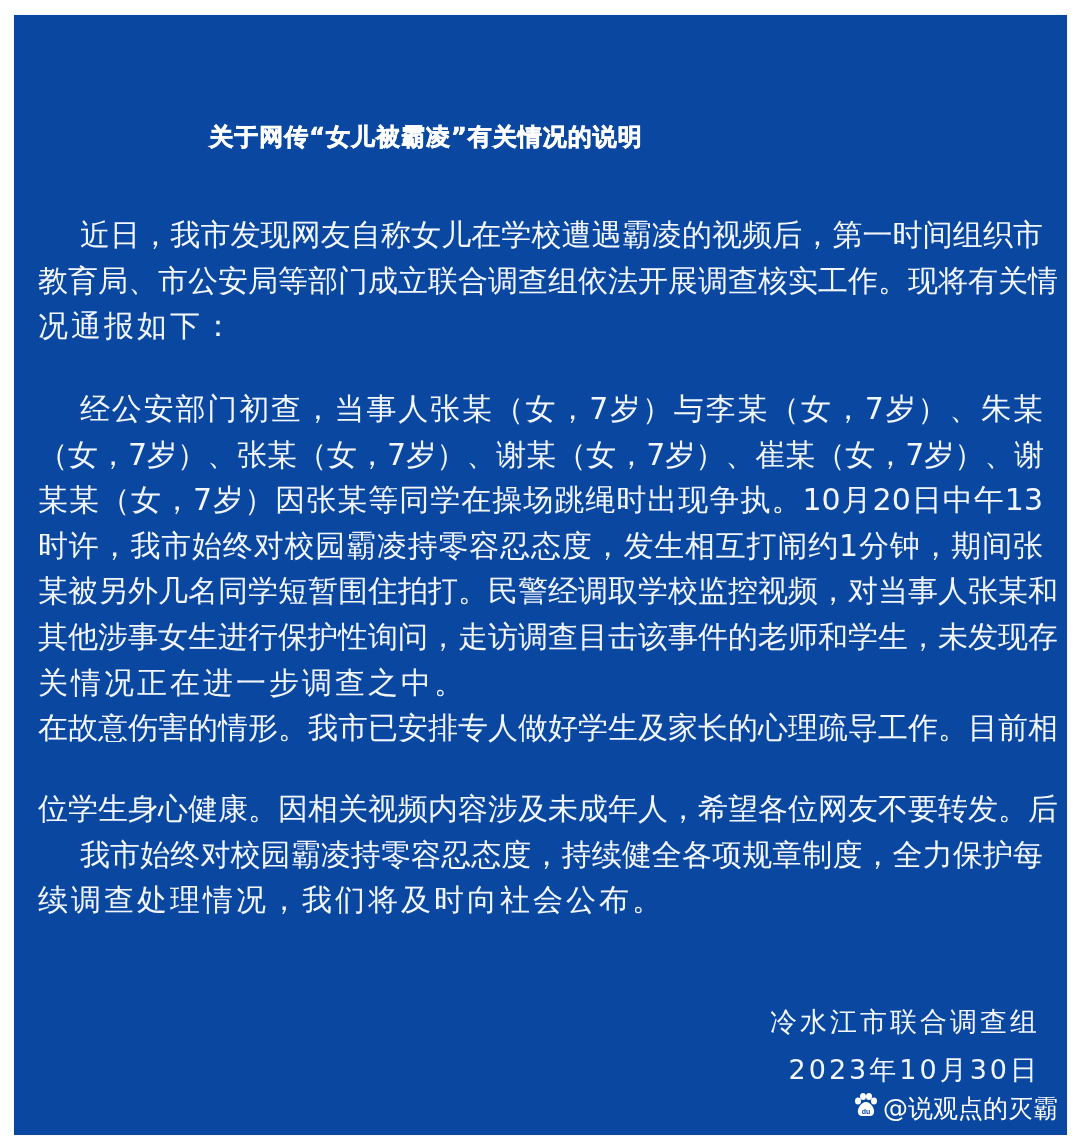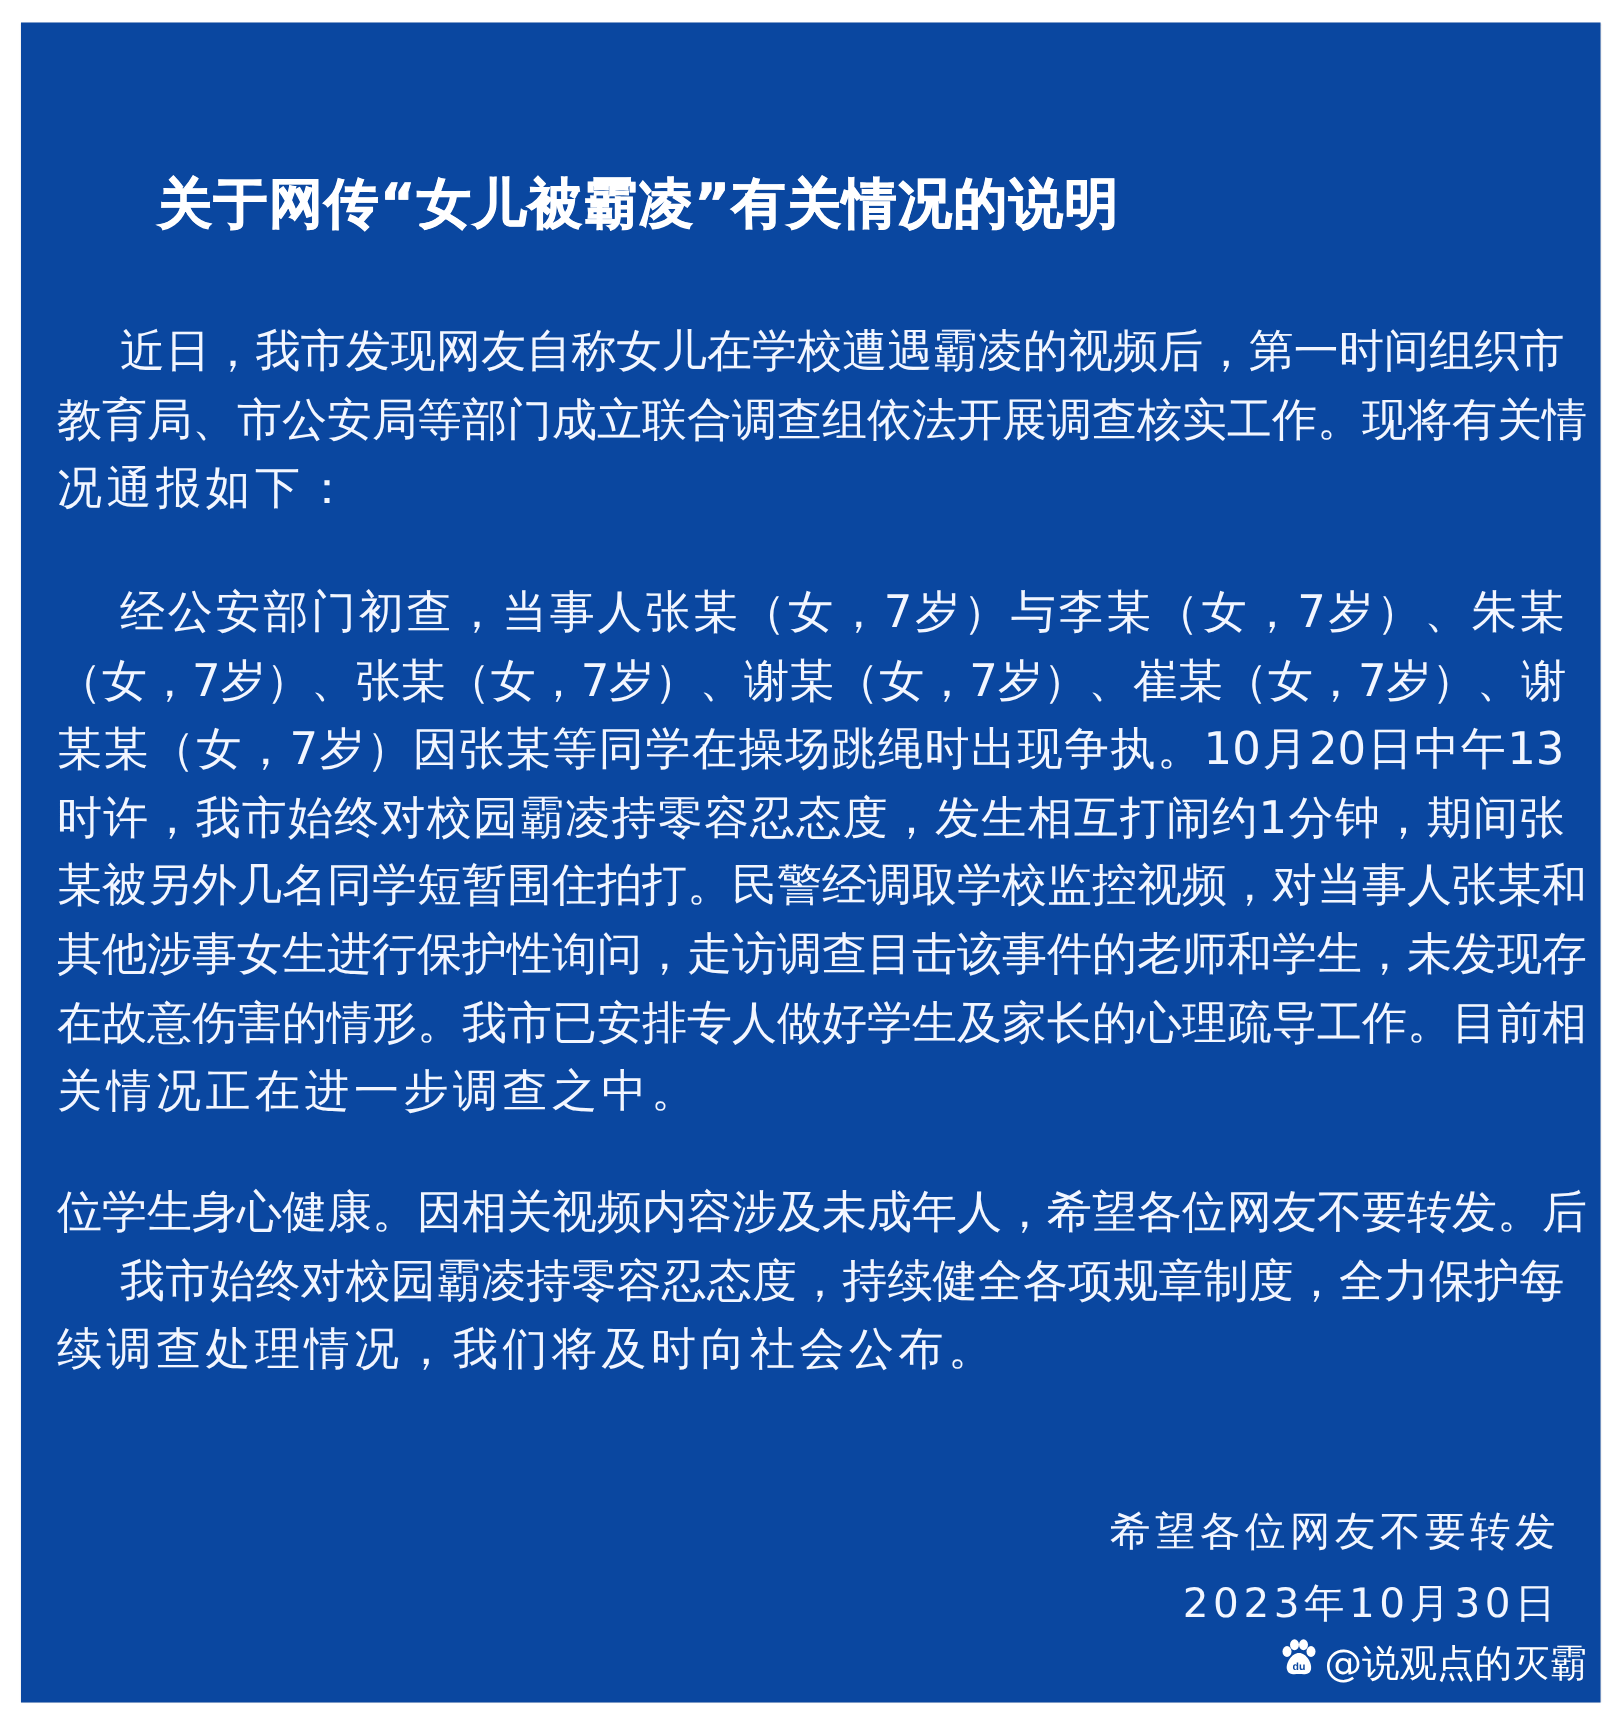--- a/index.html
+++ b/index.html
@@ -23,21 +23,21 @@
       background: #0a47a0;
       box-shadow: 0 0 1px rgba(0,0,0,0.2);
     }
     .title {
       position: absolute;
       left: 0;
       top: 112px;
       width: 852px;
       text-align: center;
       color: #ffffff;
-      font-size: 36px;
+      font-size: 24px;
       font-weight: bold;
       line-height: 50px;
       letter-spacing: 1px;
       -webkit-text-stroke: 0.6px #ffffff;
     }
     .para {
       position: absolute;
       left: 38px;
       width: 1005px;
       color: #f2f6ff;
@@ -99,31 +99,31 @@
   <span class="line last">况通报如下：</span>
 </div>
 
 <div class="para" style="top:386px;">
   <span class="line indent">经公安部门初查，当事人张某（女，7岁）与李某（女，7岁）、朱某</span>
   <span class="line">（女，7岁）、张某（女，7岁）、谢某（女，7岁）、崔某（女，7岁）、谢</span>
   <span class="line">某某（女，7岁）因张某等同学在操场跳绳时出现争执。10月20日中午13</span>
   <span class="line">时许，我市始终对校园霸凌持零容忍态度，发生相互打闹约1分钟，期间张</span>
   <span class="line">某被另外几名同学短暂围住拍打。民警经调取学校监控视频，对当事人张某和</span>
   <span class="line">其他涉事女生进行保护性询问，走访调查目击该事件的老师和学生，未发现存</span>
+  <span class="line last">关情况正在进一步调查之中。</span>
   <span class="line">在故意伤害的情形。我市已安排专人做好学生及家长的心理疏导工作。目前相</span>
-  <span class="line last">关情况正在进一步调查之中。</span>
 </div>
 
 <div class="para" style="top:786px;">
   <span class="line">位学生身心健康。因相关视频内容涉及未成年人，希望各位网友不要转发。后</span>
   <span class="line indent">我市始终对校园霸凌持零容忍态度，持续健全各项规章制度，全力保护每</span>
   <span class="line last">续调查处理情况，我们将及时向社会公布。</span>
 </div>
 
-<div class="sig" style="top:1002px;">希望各位网友不要转发</div>
+<div class="sig" style="top:1002px;">冷水江市联合调查组</div>
 <div class="sig" style="top:1050px;margin-left:40px;">2023年10月30日</div>
 
 <div class="watermark">
   <svg class="paw" viewBox="0 0 26 26">
     <ellipse cx="5" cy="9" rx="3" ry="3.6" fill="#ffffff"></ellipse>
     <ellipse cx="10" cy="4.5" rx="3" ry="3.6" fill="#ffffff"></ellipse>
     <ellipse cx="16" cy="4.5" rx="3" ry="3.6" fill="#ffffff"></ellipse>
     <ellipse cx="21" cy="9" rx="3" ry="3.6" fill="#ffffff"></ellipse>
     <path d="M13 10 C8 10 4 17 5 21 C6 25 10 24 13 24 C16 24 20 25 21 21 C22 17 18 10 13 10 Z" fill="#ffffff"></path>
     <text x="13" y="21.5" font-size="7" font-weight="bold" text-anchor="middle" fill="#0a47a0" font-family="Liberation Sans, sans-serif">du</text>

